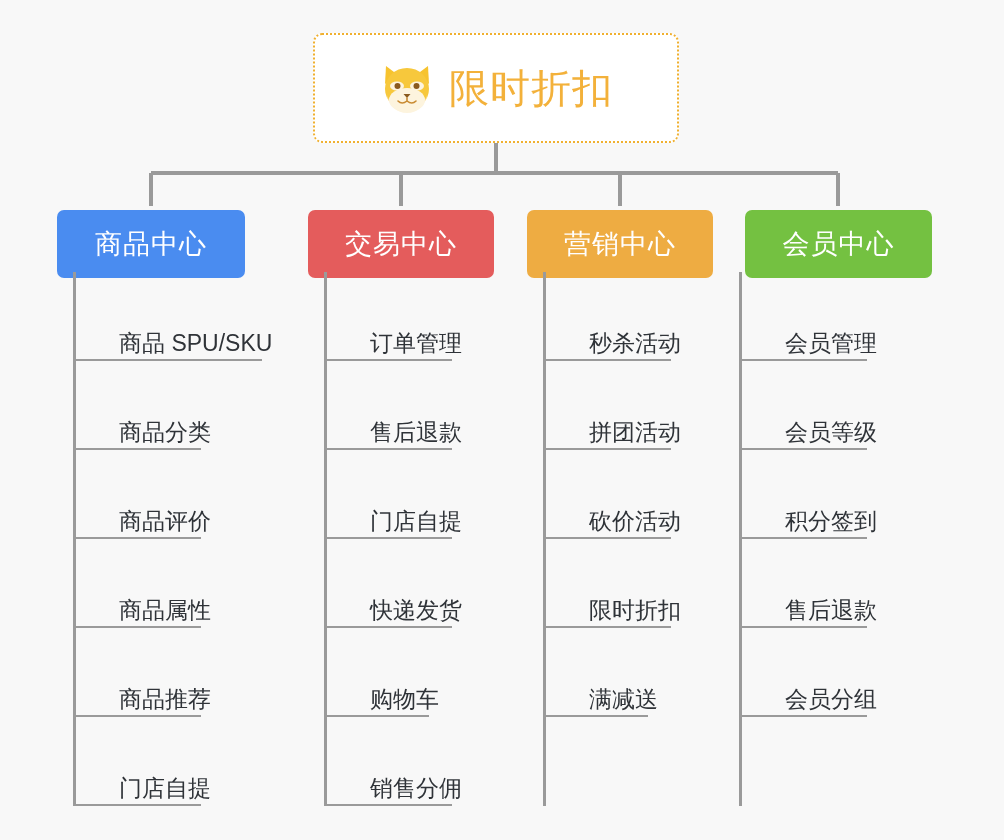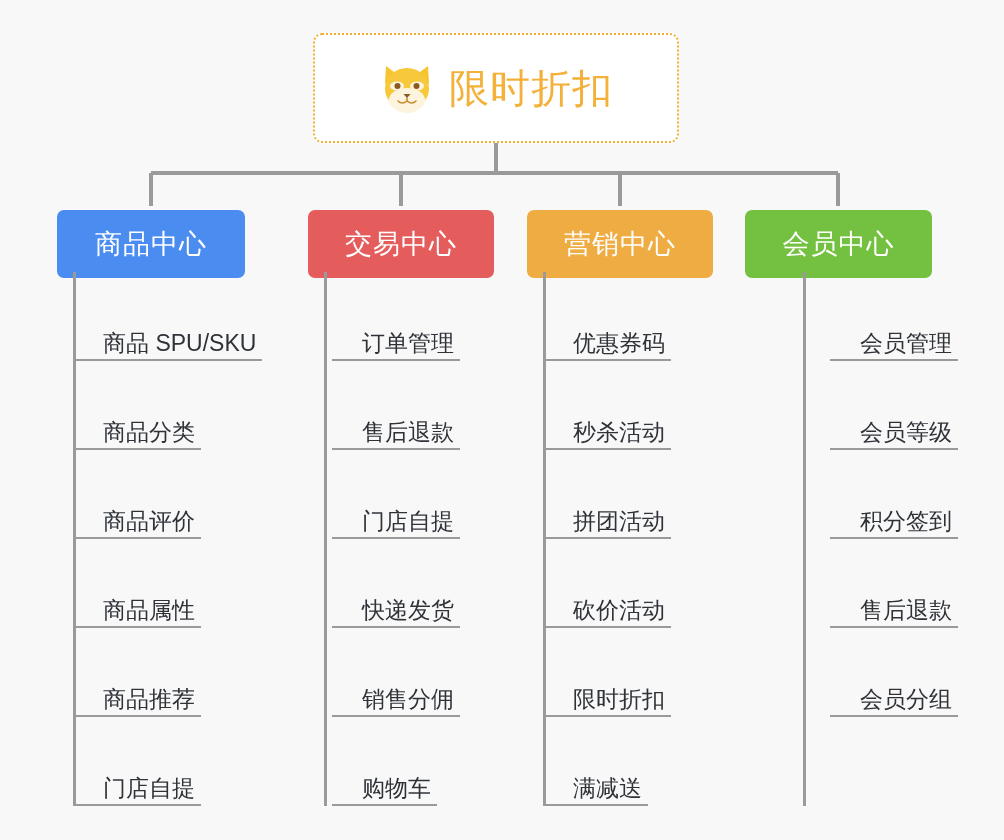--- a/index.html
+++ b/index.html
@@ -76,42 +76,42 @@
   .cat-2 { left: 527px; width: 186px; background: #eeac42; }
   .cat-3 { left: 745px; width: 187px; background: #74c141; }
   .cat-box { top: 210px; }
 
   
   .leaf-col {
     position: absolute;
     top: 272px;
   }
   .leaf-col-0 { left: 73px;  }
-  .leaf-col-1 { left: 324px; padding-left: 8px; }
+  .leaf-col-1 { left: 324px; }
   .leaf-col-2 { left: 543px; }
-  .leaf-col-3 { left: 803px; padding-left: 27px; }
+  .leaf-col-3 { left: 739px; }
 
   .leaf-spine {
     position: absolute;
     left: 0;
     top: 0;
     width: 3px;
     background: #9a9a9a;
   }
 
   .leaf-item {
     position: relative;
     height: 89px;
     box-sizing: border-box;
     display: flex;
     align-items: flex-end;
   }
   .leaf-text {
     display: inline-block;
-    margin-left: 30px;
+    margin-left: 46px;
     padding: 0 6px 5px 0;
     font-size: 23px;
     color: #2f3338;
     line-height: 1.1;
     white-space: nowrap;
   }
   .leaf-rule {
     position: absolute;
     left: 0;
     bottom: 0;
@@ -213,35 +213,31 @@
     </div>
     <div class="leaf-item">
       <span class="leaf-text">门店自提</span>
       <span class="leaf-rule" style="width: 128px;"></span>
     </div>
     <div class="leaf-item">
       <span class="leaf-text">快递发货</span>
       <span class="leaf-rule" style="width: 128px;"></span>
     </div>
     <div class="leaf-item">
-      <span class="leaf-text">销售分佣</span>
-      <span class="leaf-rule" style="width: 128px;"></span>
-    </div>
-    <div class="leaf-item">
       <span class="leaf-text">购物车</span>
       <span class="leaf-rule" style="width: 105px;"></span>
     </div>
+    <div class="leaf-item">
+      <span class="leaf-text">销售分佣</span>
+      <span class="leaf-rule" style="width: 128px;"></span>
+    </div>
   </div>
 
   <div class="leaf-col leaf-col-2">
     <div class="leaf-spine" style="height: 534px;"></div>
-    <div class="leaf-item">
-      <span class="leaf-text">优惠券码</span>
-      <span class="leaf-rule" style="width: 128px;"></span>
-    </div>
     <div class="leaf-item">
       <span class="leaf-text">秒杀活动</span>
       <span class="leaf-rule" style="width: 128px;"></span>
     </div>
     <div class="leaf-item">
       <span class="leaf-text">拼团活动</span>
       <span class="leaf-rule" style="width: 128px;"></span>
     </div>
     <div class="leaf-item">
       <span class="leaf-text">砍价活动</span>

